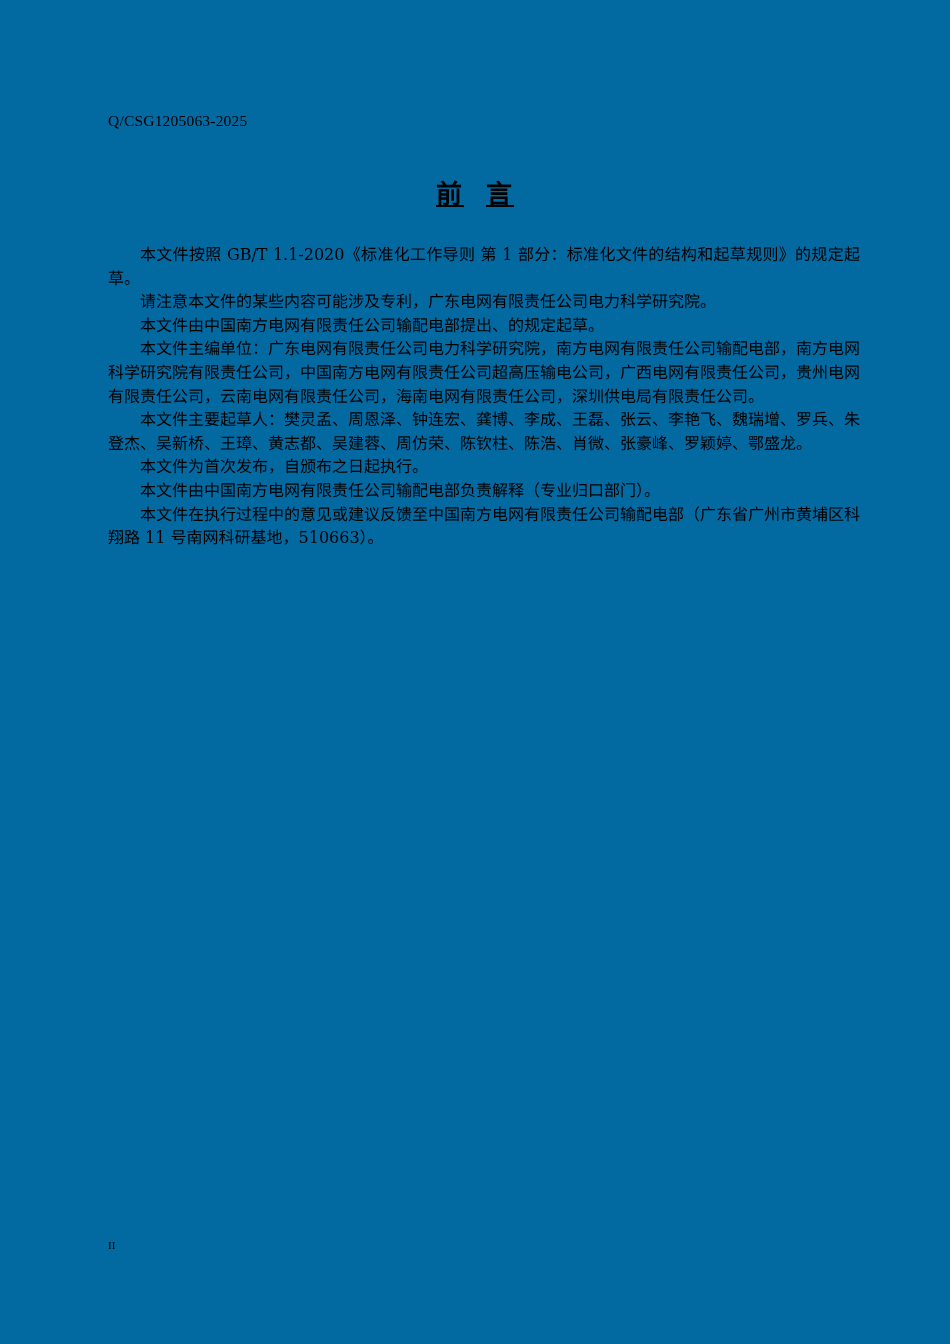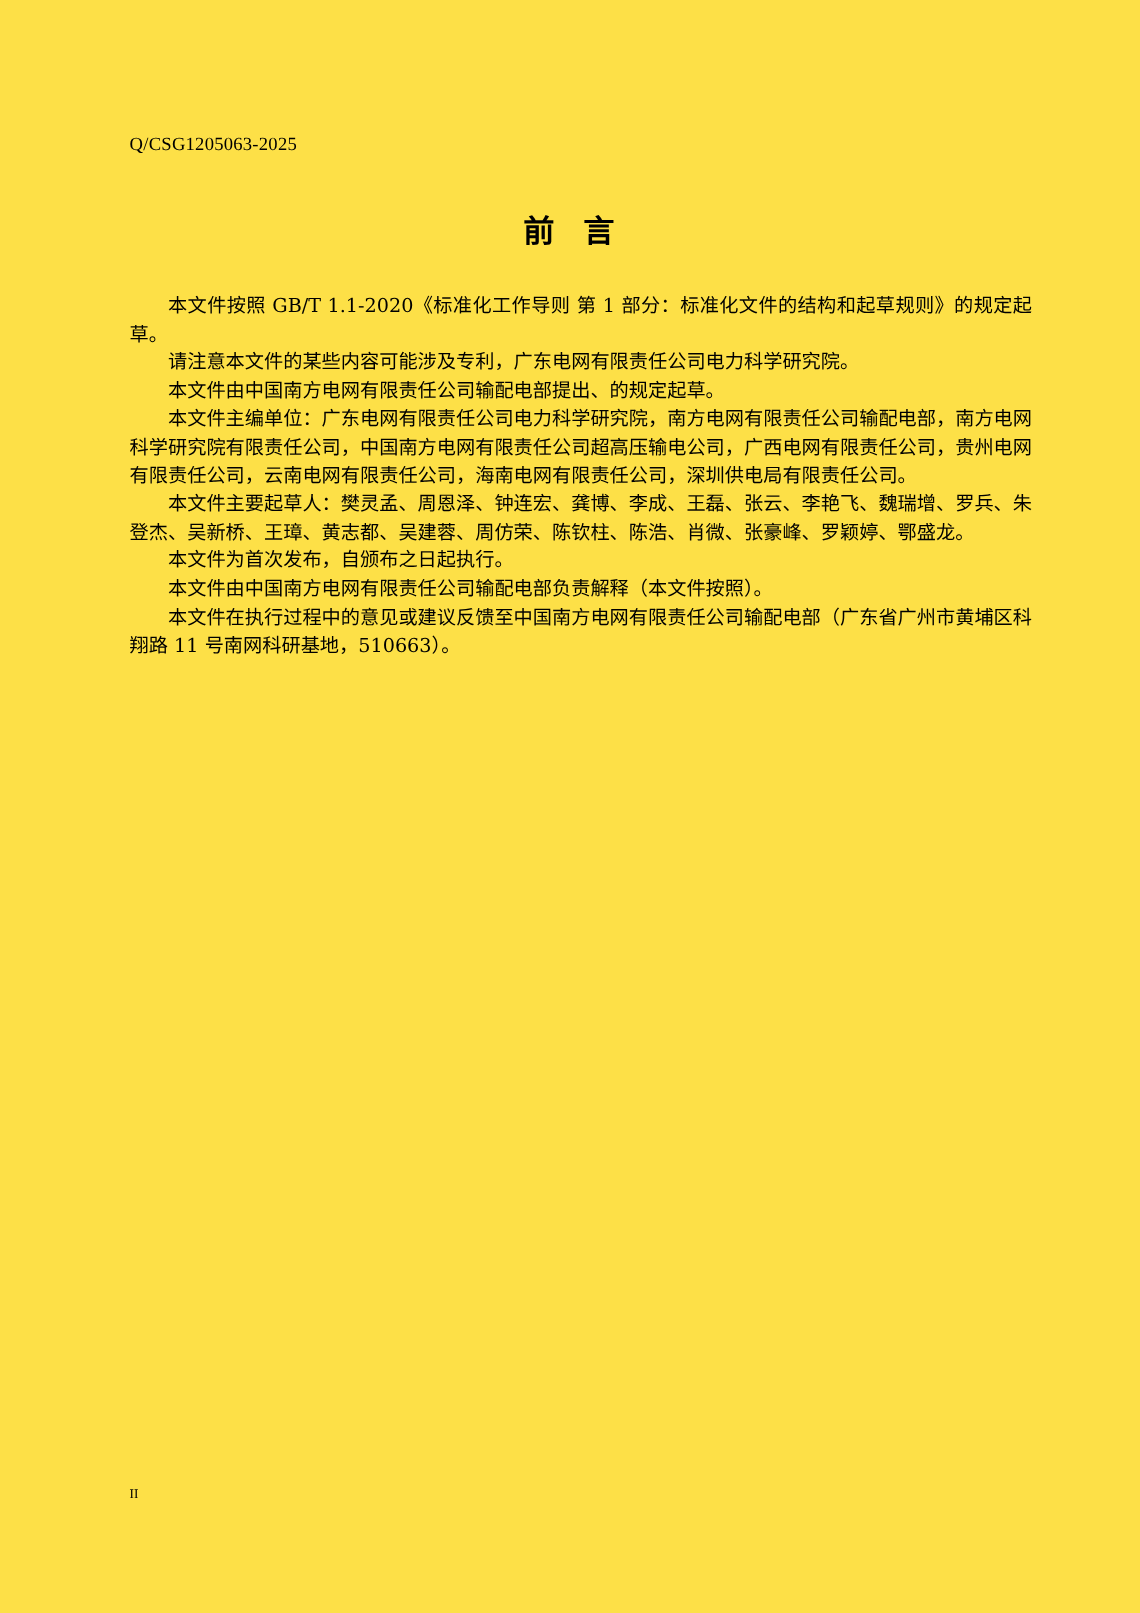--- a/index.html
+++ b/index.html
@@ -8,21 +8,21 @@
     background: #ffffff;
   }
   body {
     font-family: "DejaVu Serif", "Liberation Serif", serif;
     color: #000000;
   }
   .page {
     position: relative;
     width: 950px;
     height: 1344px;
-    background: #fde047;
+    background: #0369a1;
     overflow: hidden;
     box-sizing: border-box;
   }
   
   .doc-header {
     position: absolute;
     top: 112px;
     left: 108px;
     font-family: "Liberation Serif", "DejaVu Serif", serif;
     font-size: 15.5px;
@@ -35,20 +35,21 @@
     position: absolute;
     top: 178px;
     left: 0;
     width: 950px;
     text-align: center;
     font-family: "DejaVu Sans", "Liberation Sans", sans-serif;
     font-weight: bold;
     font-size: 26px;
     letter-spacing: 2px;
     line-height: 1.3;
+    text-decoration: underline;
   }
   .doc-title .gap {
     display: inline-block;
     width: 22px;
   }
   
   .body-block {
     position: absolute;
     top: 243px;
     left: 108px;
@@ -86,19 +87,19 @@
     <span>前</span><span class="gap"></span><span>言</span>
   </div>
 
   <div class="body-block">
     <p class="para">本文件按照 GB/T 1.1-2020《标准化工作导则 第 1 部分：标准化文件的结构和起草规则》的规定起草。</p>
     <p class="para">请注意本文件的某些内容可能涉及专利，广东电网有限责任公司电力科学研究院。</p>
     <p class="para">本文件由中国南方电网有限责任公司输配电部提出、的规定起草。</p>
     <p class="para">本文件主编单位：广东电网有限责任公司电力科学研究院，南方电网有限责任公司输配电部，南方电网科学研究院有限责任公司，中国南方电网有限责任公司超高压输电公司，广西电网有限责任公司，贵州电网有限责任公司，云南电网有限责任公司，海南电网有限责任公司，深圳供电局有限责任公司。</p>
     <p class="para">本文件主要起草人：樊灵孟、周恩泽、钟连宏、龚博、李成、王磊、张云、李艳飞、魏瑞增、罗兵、朱登杰、吴新桥、王璋、黄志都、吴建蓉、周仿荣、陈钦柱、陈浩、肖微、张豪峰、罗颖婷、鄂盛龙。</p>
     <p class="para">本文件为首次发布，自颁布之日起执行。</p>
-    <p class="para">本文件由中国南方电网有限责任公司输配电部负责解释（本文件按照）。</p>
+    <p class="para">本文件由中国南方电网有限责任公司输配电部负责解释（专业归口部门）。</p>
     <p class="para">本文件在执行过程中的意见或建议反馈至中国南方电网有限责任公司输配电部（广东省广州市黄埔区科翔路 11 号南网科研基地，510663）。</p>
   </div>
 
   <div class="page-number">II</div>
 
 </div>
 
 </body></html>

